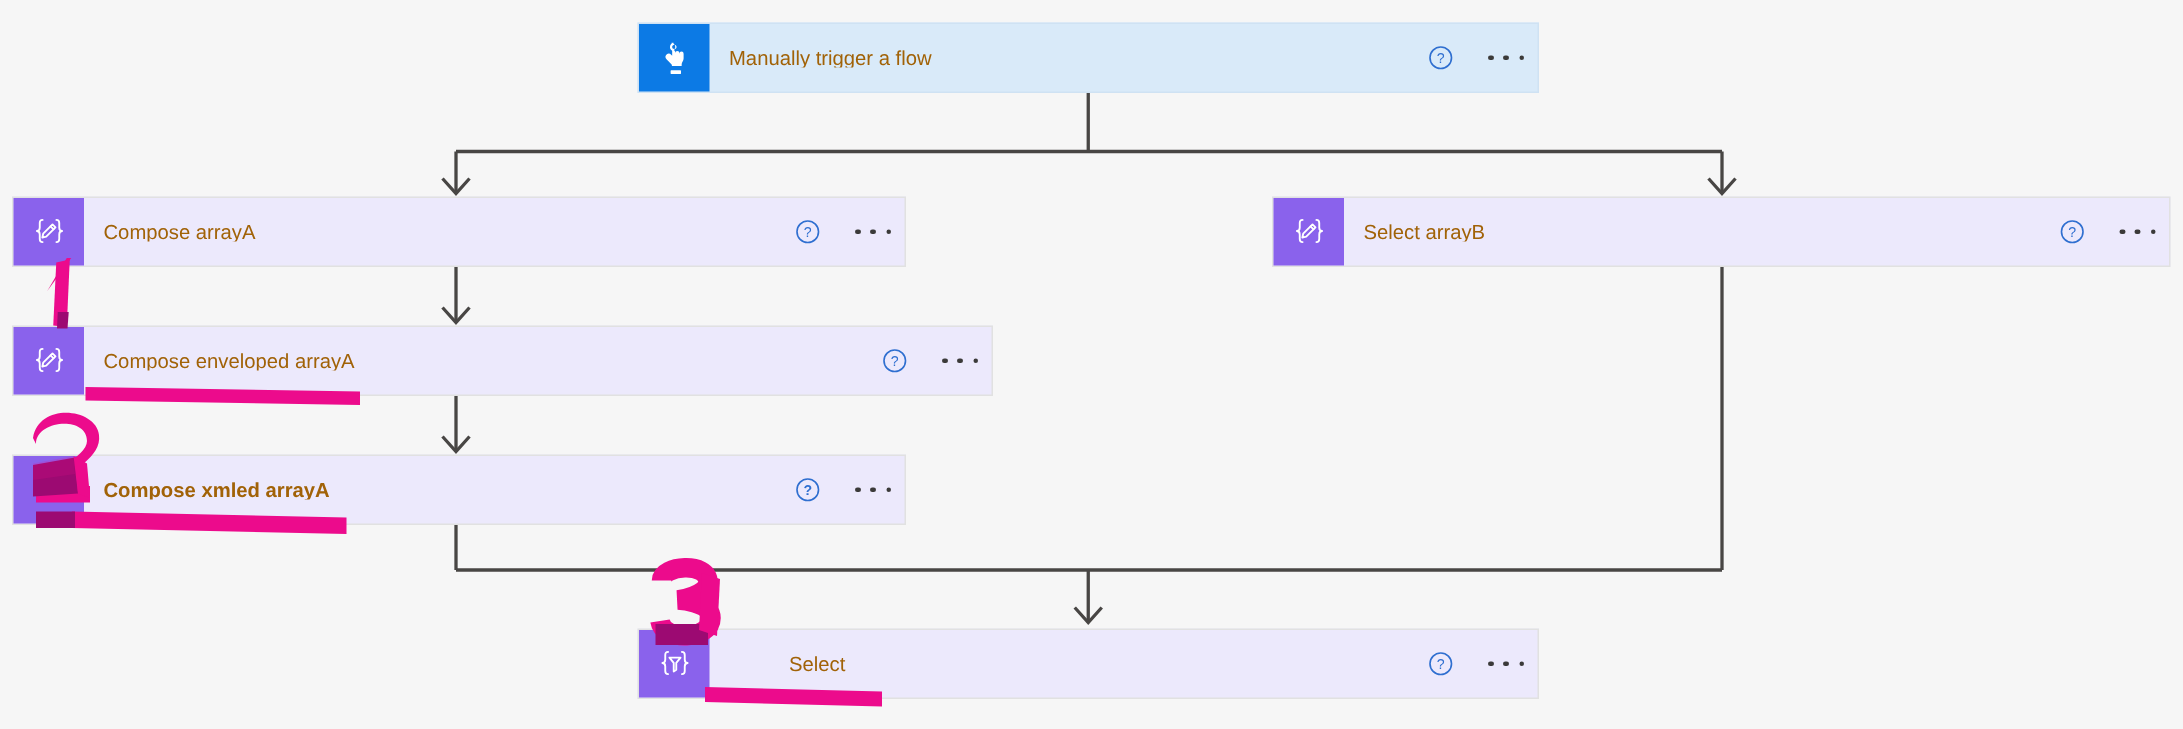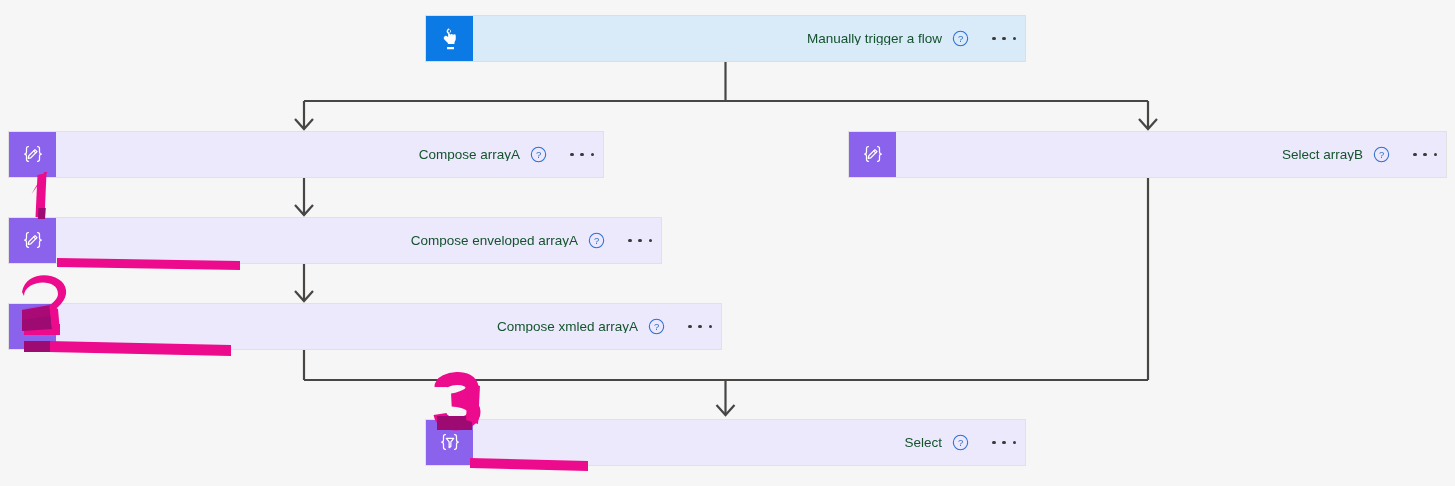--- a/index.html
+++ b/index.html
@@ -57,27 +57,26 @@
   .node-body {
     flex: 1;
     display: flex;
     align-items: center;
     padding-left: 13px;
     padding-right: 8px;
     min-width: 0;
   }
   .node-title {
     font-size: 13.5px;
-    color: #14532d;
+    color: #a16207;
     line-height: 1;
     white-space: nowrap;
     overflow: hidden;
     text-overflow: ellipsis;
     flex: 1;
-    text-align: right;
   }
   .node-actions {
     display: flex;
     align-items: center;
     gap: 22px;
     margin-left: 10px;
   }
   .help-icon {
     width: 17px;
     height: 17px;
@@ -96,23 +95,23 @@
     display: block;
     width: 3.5px;
     height: 3.5px;
     border-radius: 50%;
     background: #3b3a39;
   }
   
   #node-trigger        { left: 425px;  top: 15px;  width: 601px; }
   #node-compose-a      { left: 8px;    top: 131px; width: 596px; }
   #node-compose-env-a  { left: 8px;    top: 217px; width: 654px; }
-  #node-compose-xml-a  { left: 8px;    top: 303px; width: 714px; }
+  #node-compose-xml-a  { left: 8px;    top: 303px; width: 596px; font-weight: bold; }
   #node-compose-b      { left: 848px;  top: 131px; width: 599px; }
-  #node-select         { left: 425px;  top: 419px; width: 601px; }
+  #node-select         { left: 425px;  top: 419px; width: 601px; gap: 40px; }
 
   
   #annotations {
     position: absolute;
     left: 0; top: 0;
     width: 1455px;
     height: 486px;
     pointer-events: none;
   }
 </style>

